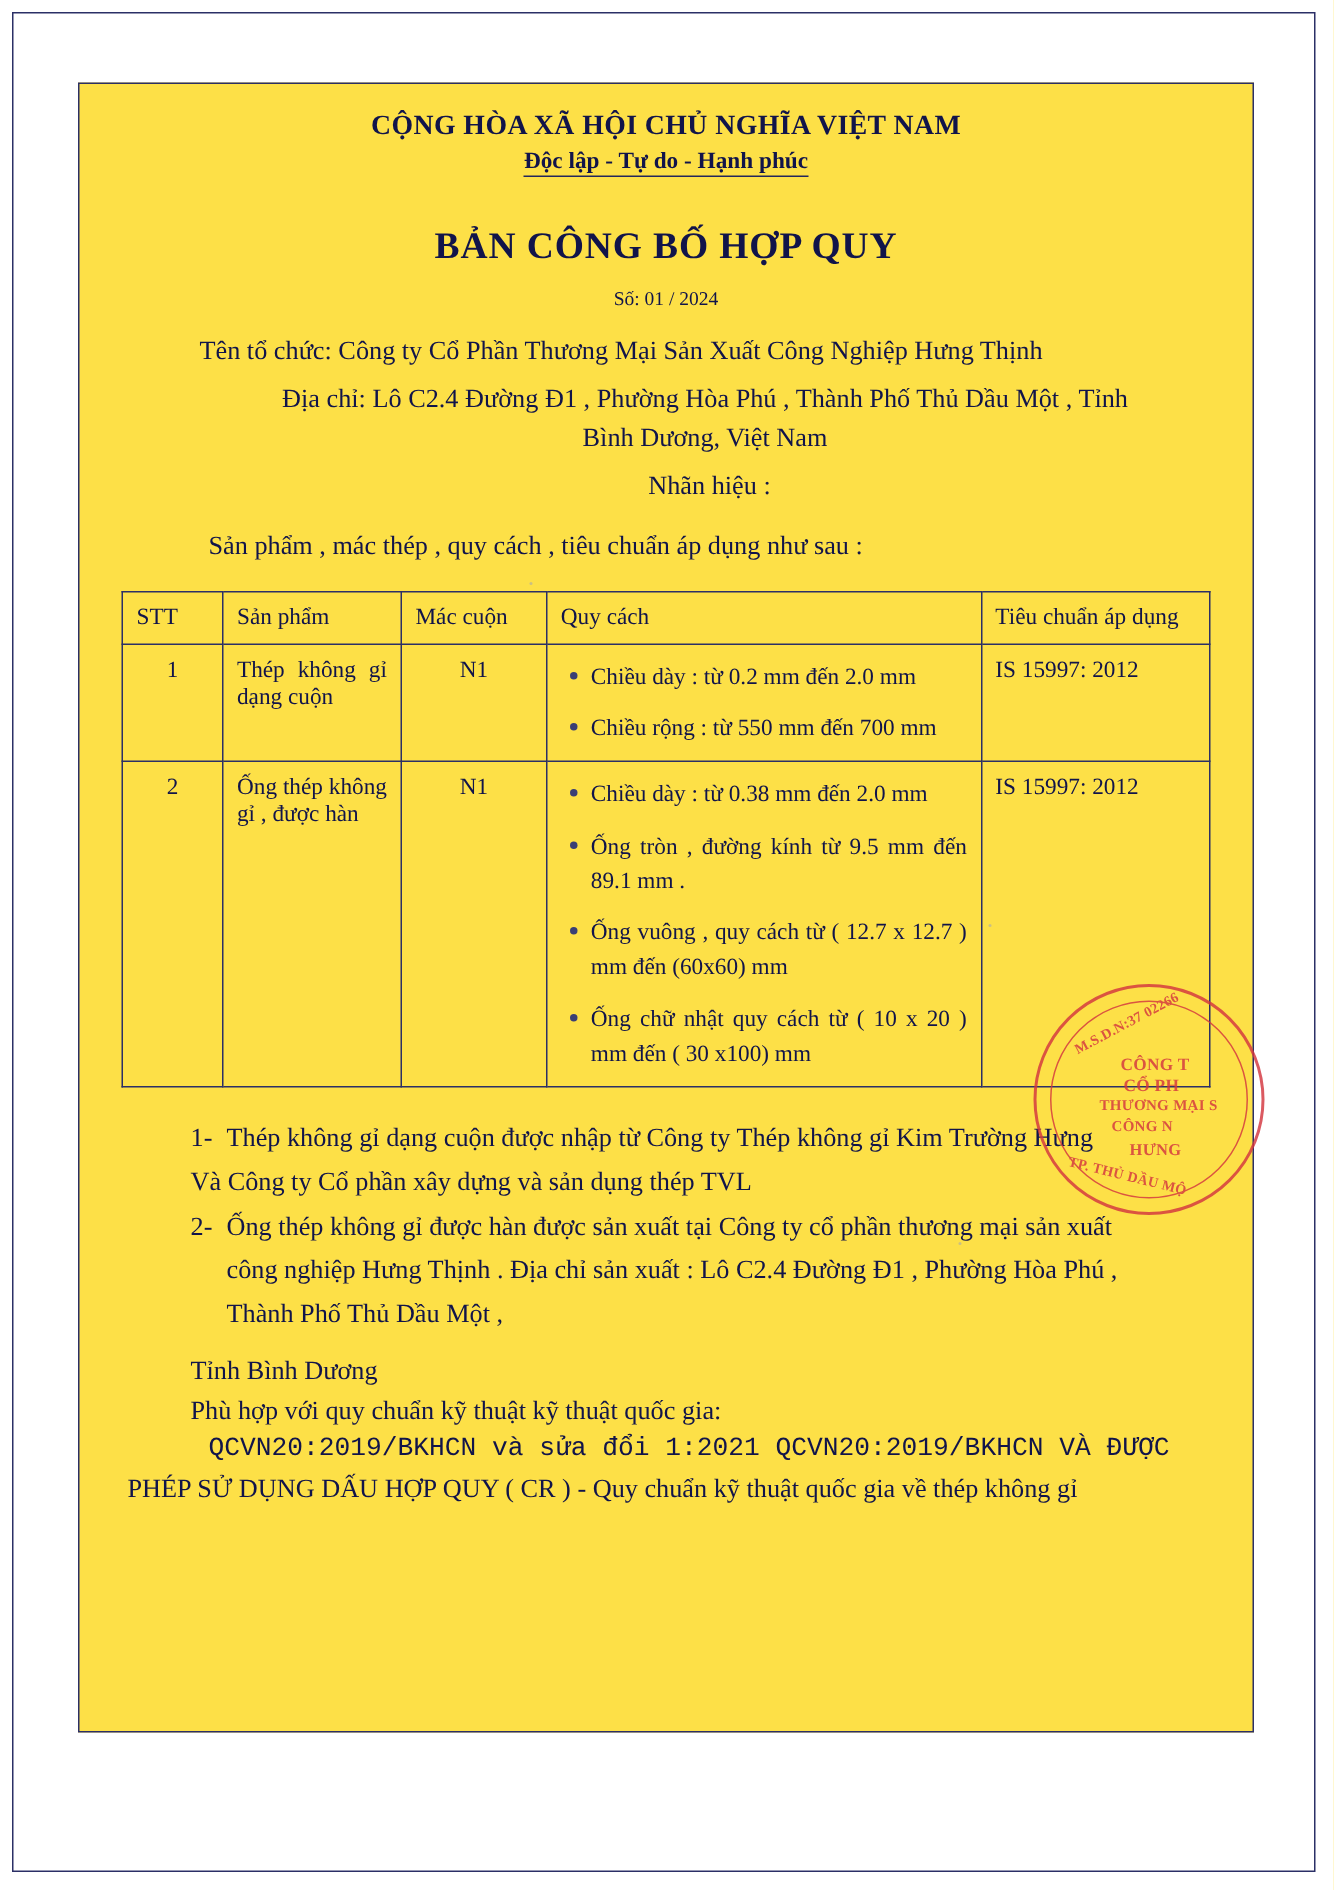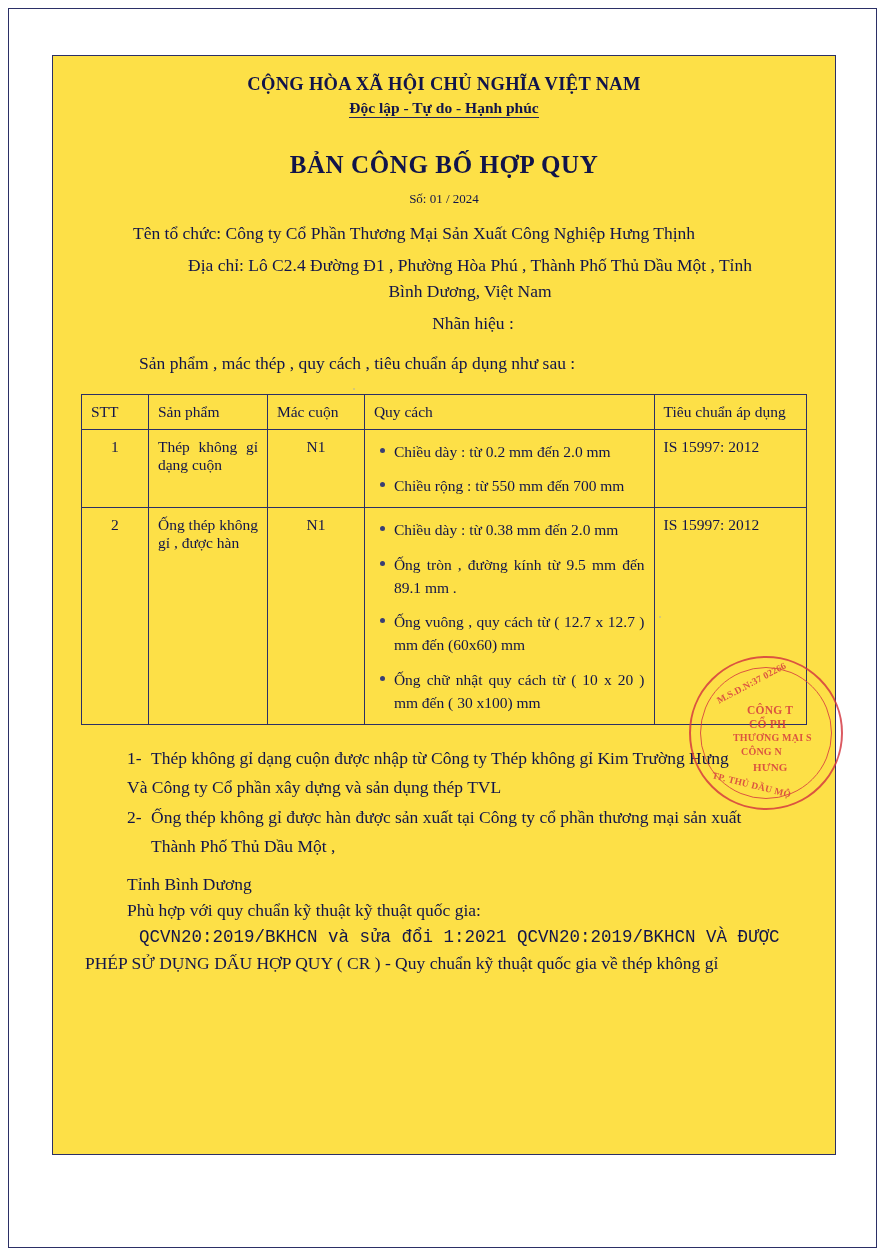--- a/index.html
+++ b/index.html
@@ -288,20 +288,21 @@
       <div class="note-row">
         <div class="note-num">1-</div>
         <div class="note-text">Thép không gỉ dạng cuộn được nhập từ Công ty Thép không gỉ Kim Trường Hưng</div>
       </div>
       <div class="note-cont">Và Công ty Cổ phần xây dựng và sản dụng thép TVL</div>
 
       <div class="note-row">
         <div class="note-num">2-</div>
         <div class="note-text">Ống thép không gỉ được hàn được sản xuất tại Công ty cổ phần thương mại sản xuất</div>
       </div>
+      <div class="note-cont deep">công nghiệp Hưng Thịnh . Địa chỉ sản xuất : Lô C2.4 Đường Đ1 , Phường Hòa Phú ,</div>
       <div class="note-cont deep">Thành Phố Thủ Dầu Một ,</div>
     </div>
 
     <div class="closing">
       <div class="l1">Tỉnh Bình Dương</div>
       <div class="l1">Phù hợp với quy chuẩn kỹ thuật kỹ thuật quốc gia:</div>
       <div class="l2">QCVN20:2019/BKHCN và sửa đổi 1:2021  QCVN20:2019/BKHCN VÀ ĐƯỢC</div>
       <div class="l3">PHÉP SỬ DỤNG DẤU HỢP QUY ( CR ) -  Quy chuẩn kỹ thuật quốc gia về thép không gỉ</div>
     </div>
 

